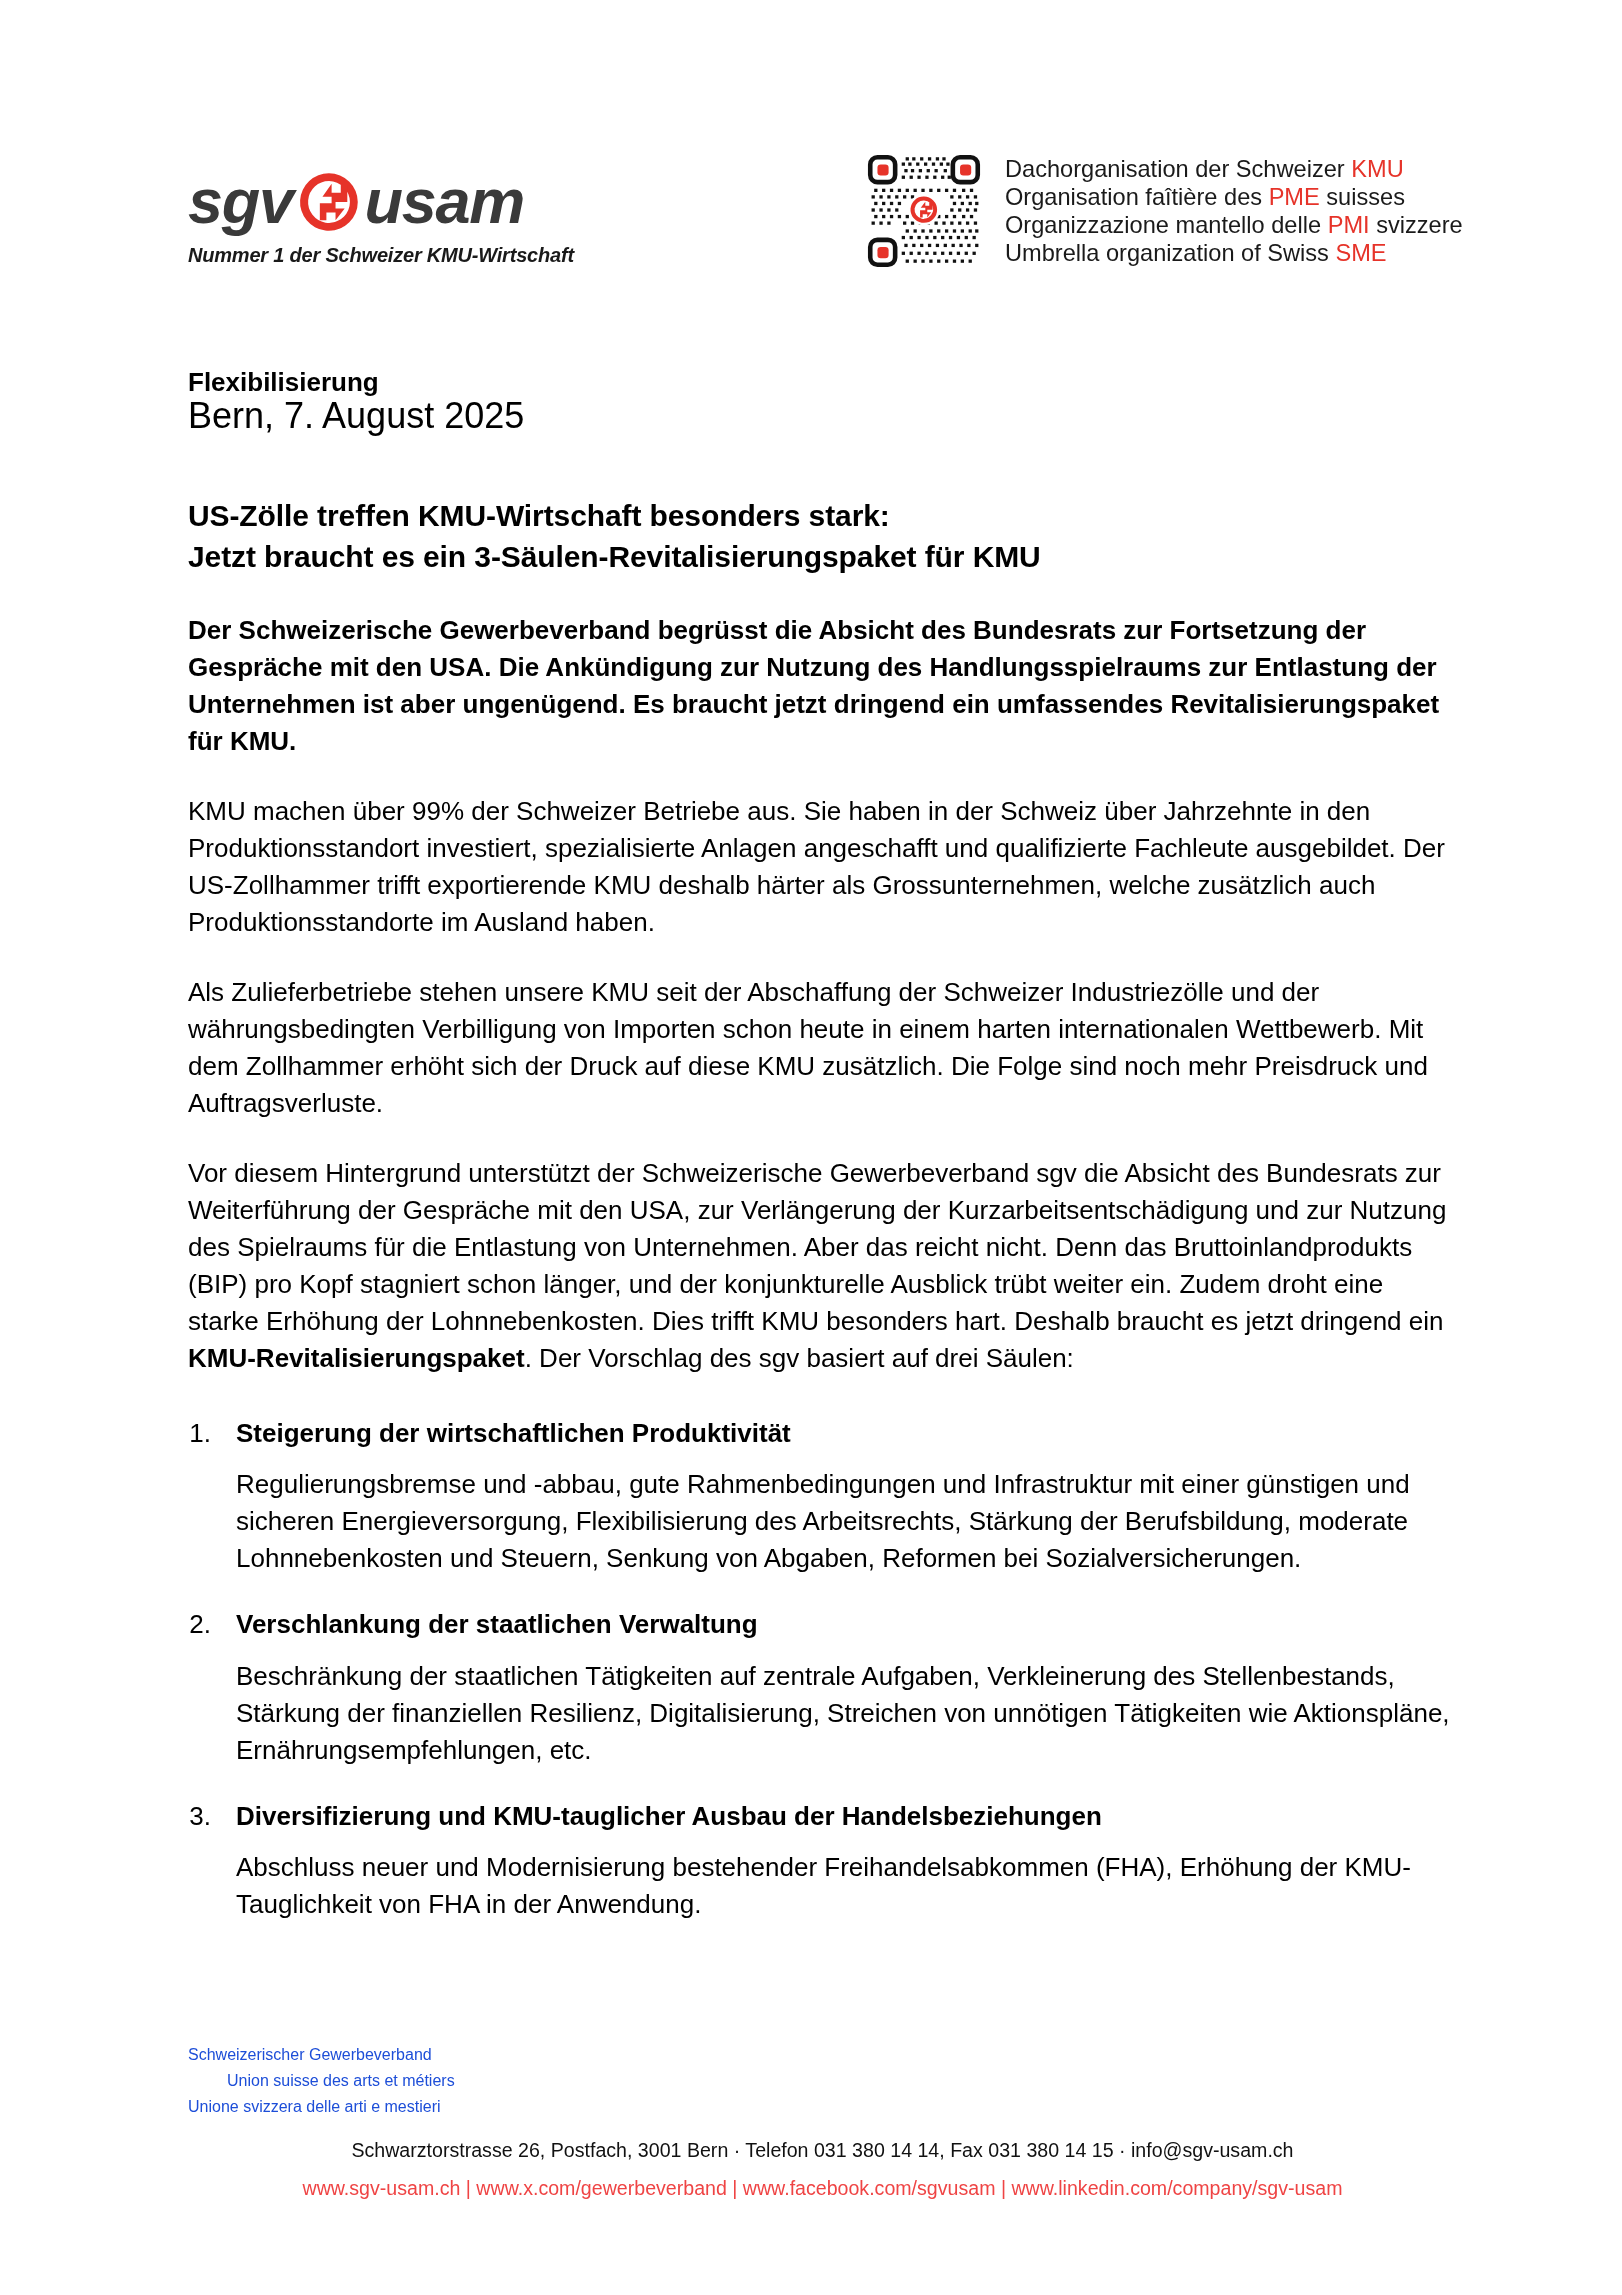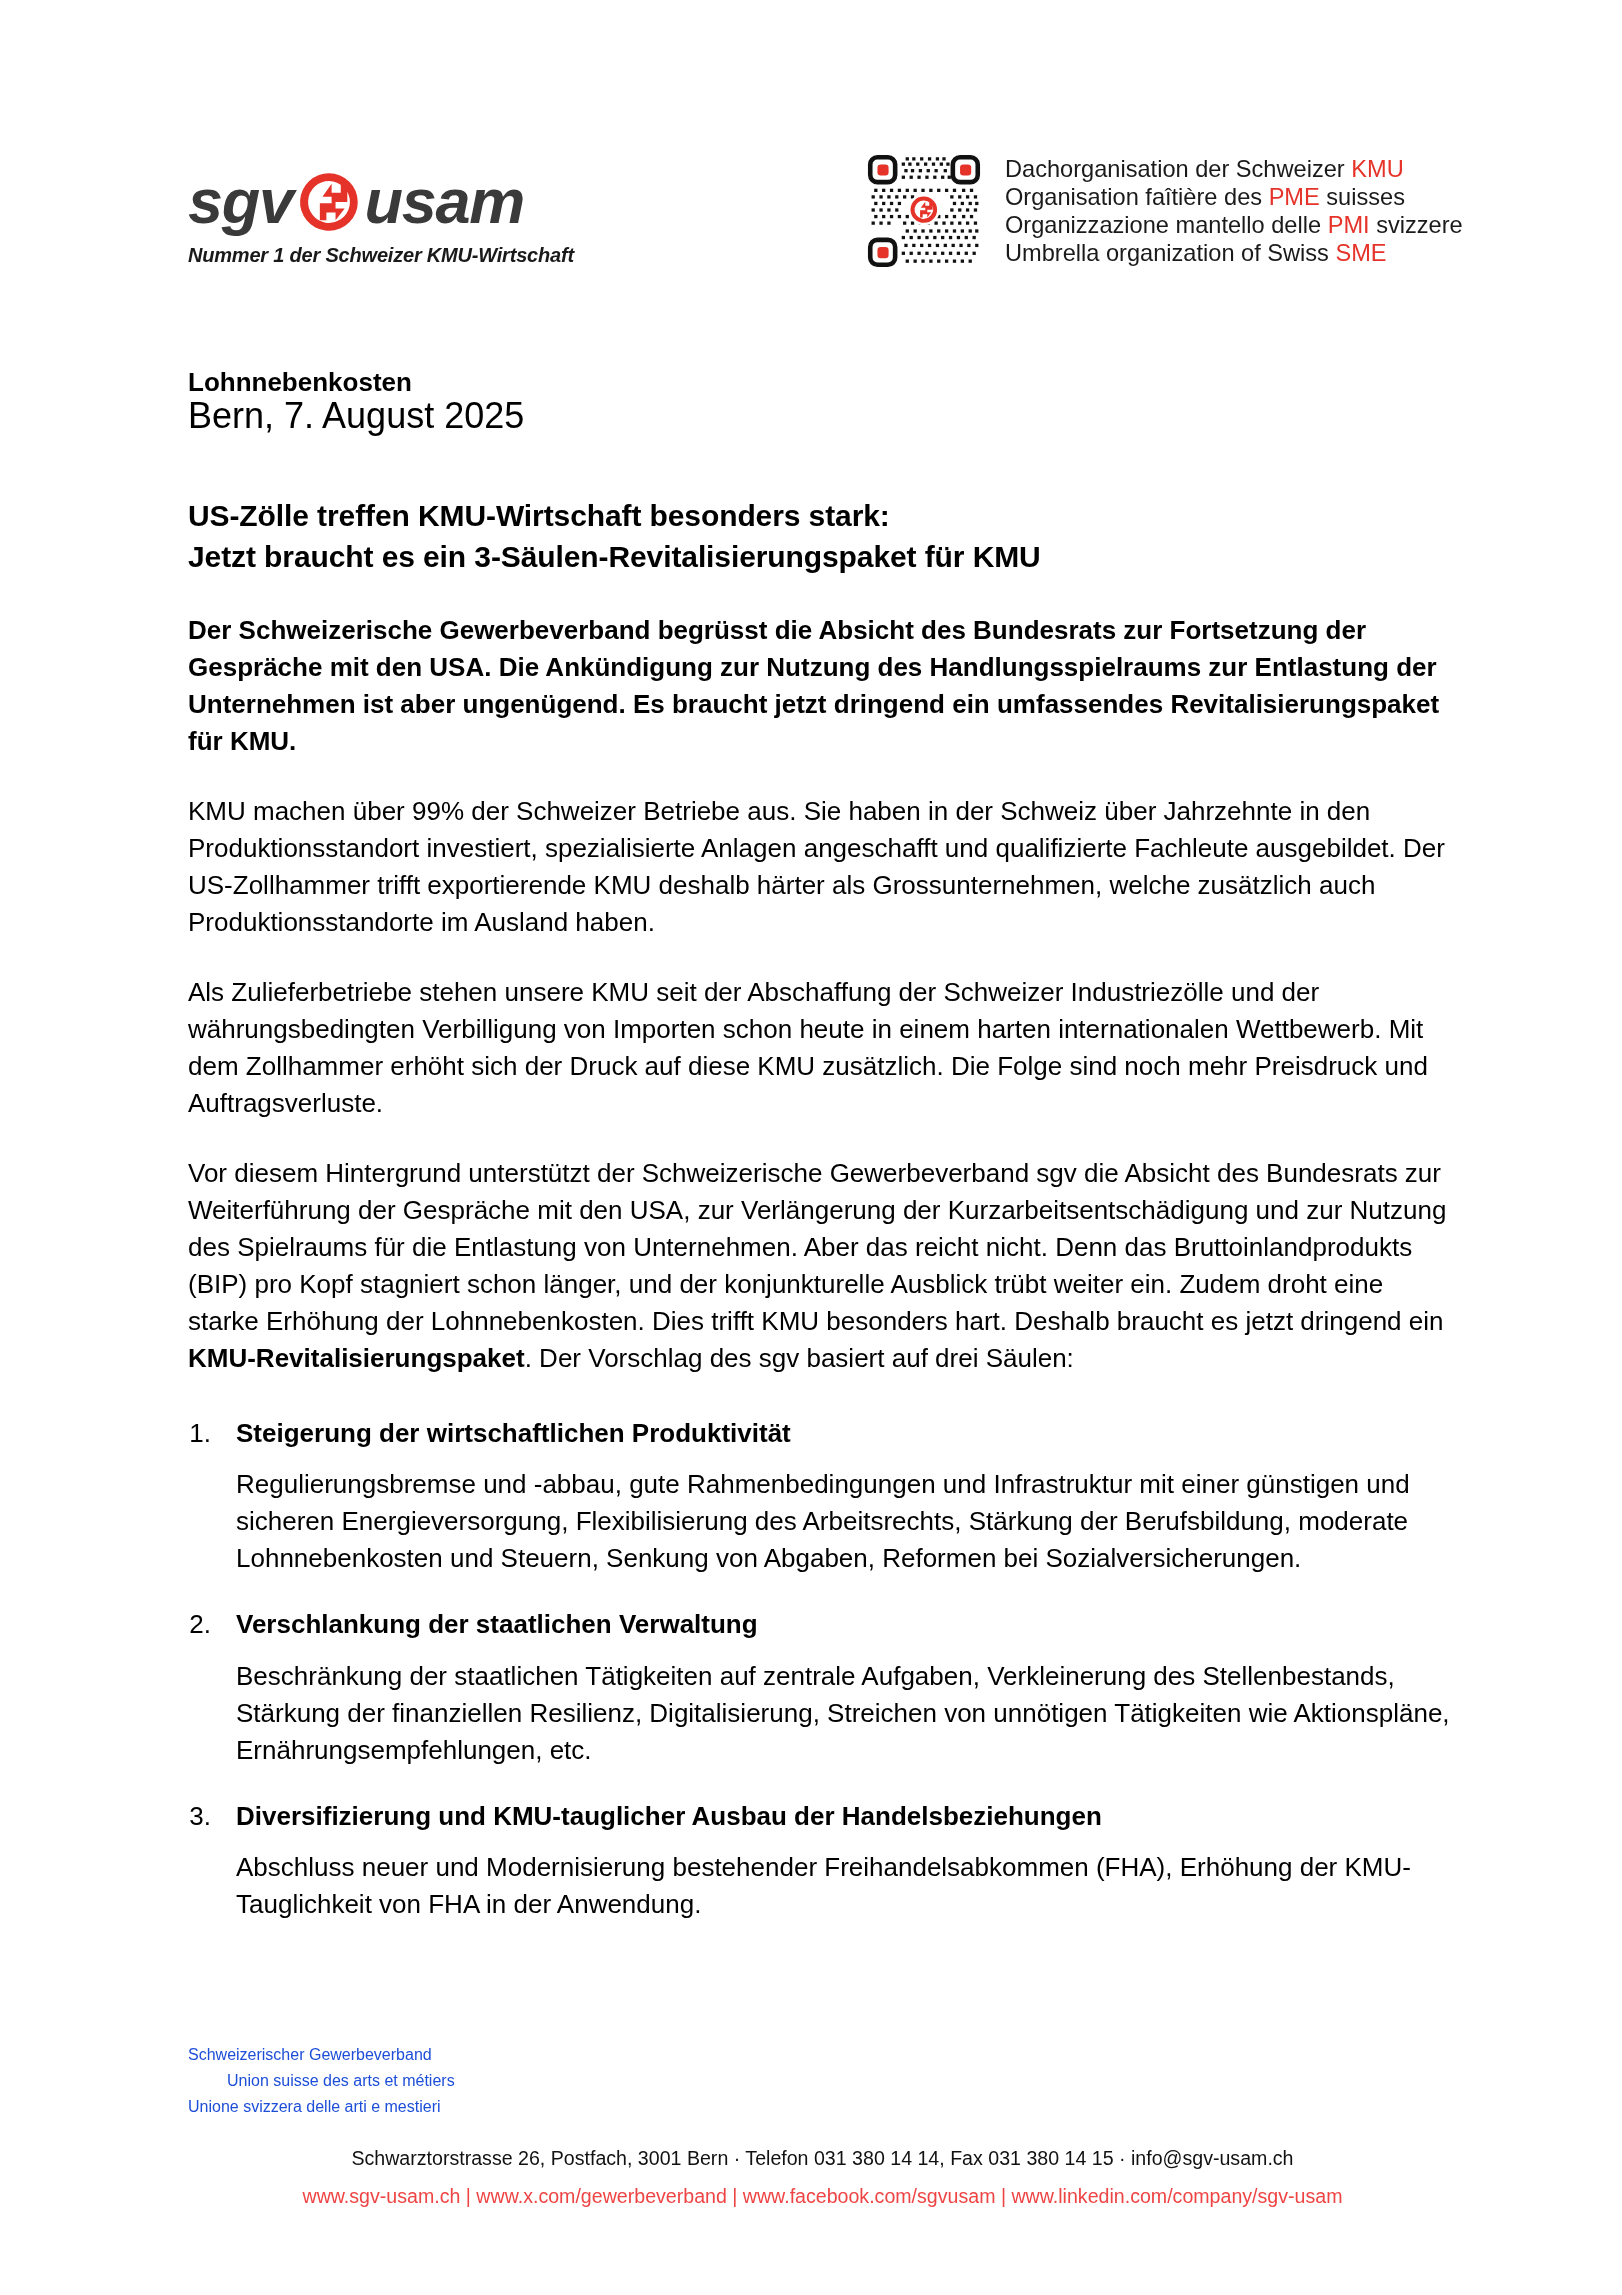--- a/index.html
+++ b/index.html
@@ -182,21 +182,21 @@
     justify-content: space-between;
     color: #1d4ed8;
     font-size: 16px;
     line-height: 26px;
     flex-direction: column;
   }
   .footer-names span:nth-child(1) { flex: 0 0 auto; }
   .footer-names span:nth-child(2) { flex: 0 0 auto; margin-left: 39px; }
   .footer-names span:nth-child(3) { flex: 0 0 auto; }
   .footer-contact {
-    margin-top: 25px;
+    margin-top: 17px;
     text-align: center;
     font-size: 19.6px;
     line-height: 26px;
     color: #111111;
   }
   .footer-links {
     margin-top: 11.8px;
     text-align: center;
     font-size: 19.6px;
     line-height: 26px;
@@ -400,21 +400,21 @@
         </div>
         <div class="qr-line">
           <span>Umbrella organization of Swiss </span><span class="accent">SME</span><span></span>
         </div>
       </div>
     </div>
   </div>
 
   <div class="content">
 
-    <div class="doc-kicker">Lohnnebenkosten</div>
+    <div class="doc-kicker">Flexibilisierung</div>
     <div class="doc-date">Bern, 7. August 2025</div>
 
     <h1 class="doc-title">
       <span>US-Zölle treffen KMU-Wirtschaft besonders stark:</span><br>
       <span>Jetzt braucht es ein 3-Säulen-Revitalisierungspaket für KMU</span>
     </h1>
 
     <div class="lead">Der Schweizerische Gewerbeverband begrüsst die Absicht des Bundesrats zur Fortsetzung der Gespräche mit den USA. Die Ankündigung zur Nutzung des Handlungsspielraums zur Entlastung der Unternehmen ist aber ungenügend. Es braucht jetzt dringend ein umfassendes Revitalisierungspaket für KMU.</div>
 
     <p class="body-par">KMU machen über 99% der Schweizer Betriebe aus. Sie haben in der Schweiz über Jahrzehnte in den Produktionsstandort investiert, spezialisierte Anlagen angeschafft und qualifizierte Fachleute ausgebildet. Der US-Zollhammer trifft exportierende KMU deshalb härter als Grossunternehmen, welche zusätzlich auch Produktionsstandorte im Ausland haben.</p>

